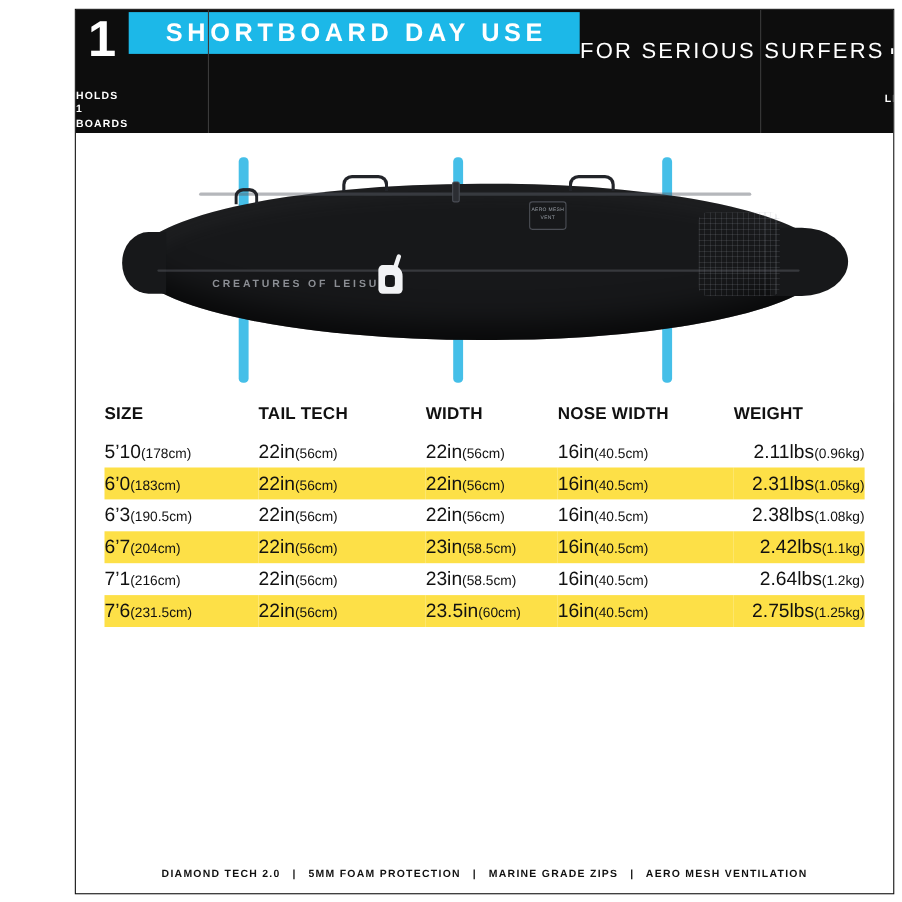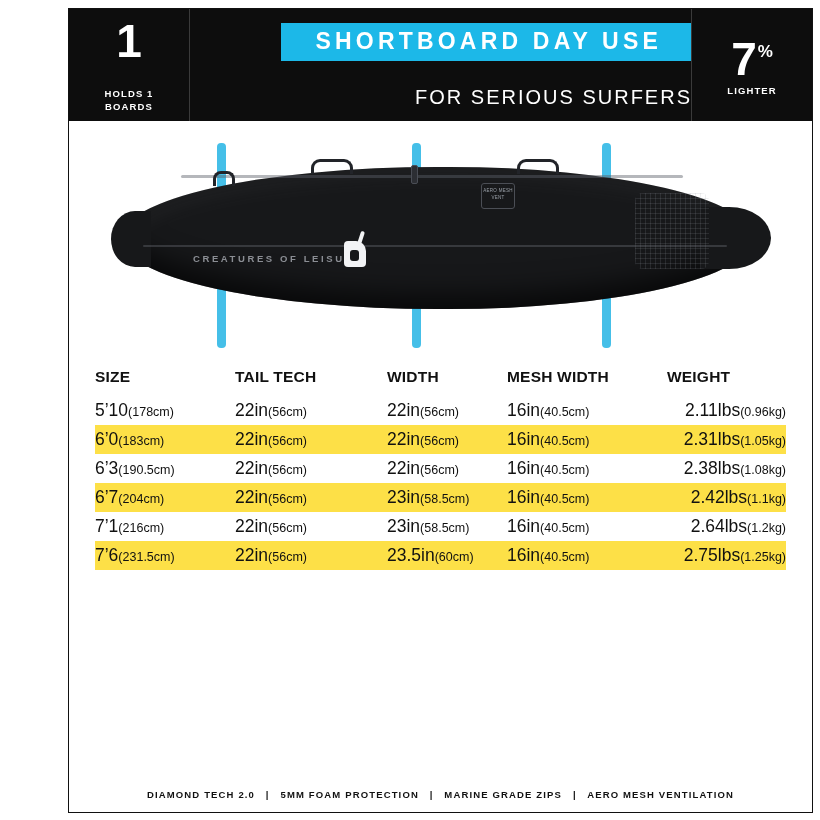--- a/index.html
+++ b/index.html
@@ -74,22 +74,21 @@
     position: absolute;
     right: 120px;
     top: 0;
     bottom: 0;
     width: 1px;
     background: #3a3a3a;
   }
   .hdr-center {
     flex: 1;
     display: flex;
-    flex-direction: column;
-    align-items: flex-end;
+    align-items: flex-start;
     justify-content: center;
     padding-top: 2px;
   }
   .title-band {
     background: #1cb8e8;
     color: #ffffff;
     font-size: 23px;
     font-weight: 700;
     letter-spacing: 4.2px;
     padding: 7px 30px 8px 34px;
@@ -495,21 +494,21 @@
       </div>
     </div>
 
     <div class="table-wrap">
       <table class="sizes">
         <thead>
           <tr>
             <th class="h-size">SIZE</th>
             <th class="h-tail">TAIL TECH</th>
             <th class="h-width">WIDTH</th>
-            <th class="h-nose">MESH WIDTH</th>
+            <th class="h-nose">NOSE WIDTH</th>
             <th>WEIGHT</th>
           </tr>
         </thead>
         <tbody>
           <tr>
             <td class="c-size"><span>5’10</span><span class="sm">(178cm)</span></td>
             <td class="c-tail"><span>22in</span><span class="sm">(56cm)</span></td>
             <td class="c-width"><span>22in</span><span class="sm">(56cm)</span></td>
             <td class="c-nose"><span>16in</span><span class="sm">(40.5cm)</span></td>
             <td class="c-weight"><span>2.11lbs</span><span class="sm">(0.96kg)</span></td>

